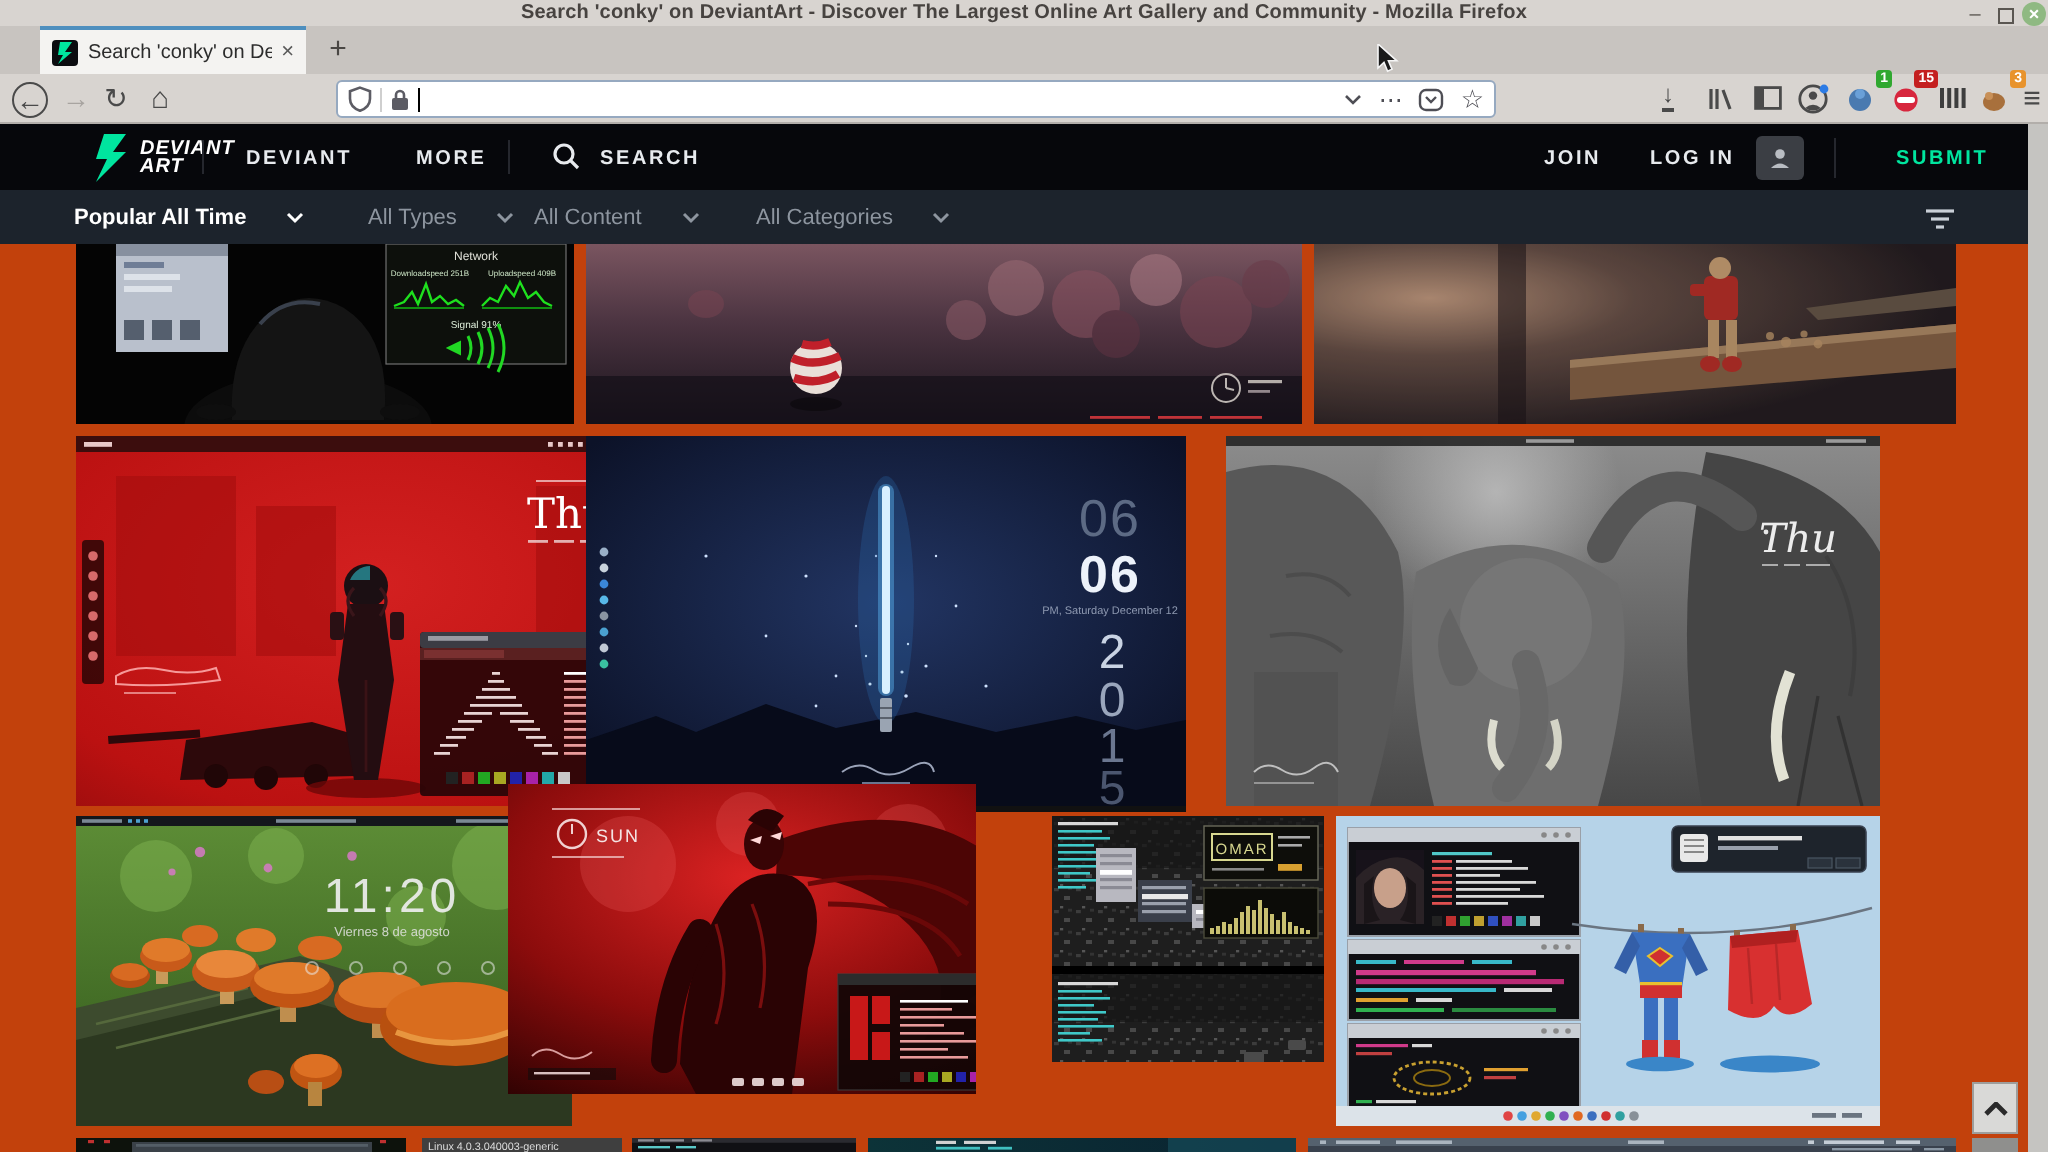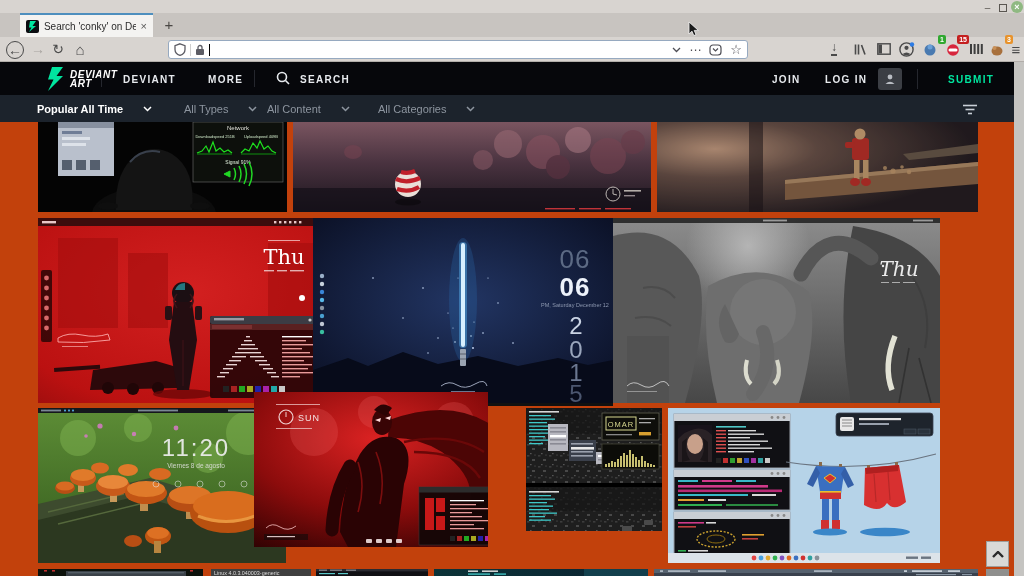--- a/index.html
+++ b/index.html
@@ -41,20 +41,21 @@
   .content{left:0;top:122px;width:1024px;height:454px;background:#c2410c}
   .thumb{position:absolute;overflow:hidden;background:#111}
   .scrollbar{left:1014px;top:62px;width:10px;height:514px;background:#c5c4c1}
   .scrolltop{left:986px;top:541px;width:23px;height:26px;background:#d9d9d7;border:1px solid #9e9e9c;display:flex;align-items:center;justify-content:center}
   .scrolltop2{left:986px;top:569px;width:23px;height:7px;background:#8f8f8d}
 </style>
 </head>
 <body>
 
 <div class="abs titlebar">
+  <div class="abs win-title">Search 'conky' on DeviantArt - Discover The Largest Online Art Gallery and Community - Mozilla Firefox</div>
   <div class="abs winctl" style="left:982px">–</div>
   <div class="abs winctl ctl-max" style="left:999px"></div>
   <div class="abs winctl ctl-close" style="left:1011px;top:1px">×</div>
 </div>
 
 <div class="abs tabbar"></div>
 <div class="abs tab">
   <svg width="13" height="13">
     <rect width="13" height="13" rx="2" fill="#0b0c10"></rect>
     <polygon points="4,1 10,1 6.5,6 10,6 3,12 5.5,7.5 3,7.5" fill="#00e59f"></polygon>
@@ -426,21 +427,21 @@
             <rect x="209" y="168" width="6" height="6" fill="#a8a822"></rect>
           <rect x="217" y="168" width="6" height="6" fill="#2222a8"></rect>
             <rect x="225" y="168" width="6" height="6" fill="#a822a8"></rect>
           <rect x="233" y="168" width="6" height="6" fill="#22a8a8"></rect>
             <rect x="241" y="168" width="6" height="6" fill="#c8c8c8"></rect>
         </g>
       </g>
     </svg>
   </figure>
 
-  <figure class="thumb" style="left:313px;top:96px;width:300px;height:188px">
+  <figure class="thumb" style="left:293px;top:96px;width:300px;height:188px">
     <svg width="300" height="185" viewBox="0 0 300 185">
       <defs>
         <radialGradient id="g5glow" cx=".5" cy=".45" r=".65">
           <stop offset="0" stop-color="#223563"></stop>
             <stop offset="1" stop-color="#0c1228"></stop>
         </radialGradient>
       </defs>
       <rect width="300" height="185" fill="url(#g5glow)"></rect>
       <g fill="#cfe2ff">
         <circle cx="60" cy="60" r=".8"></circle>

